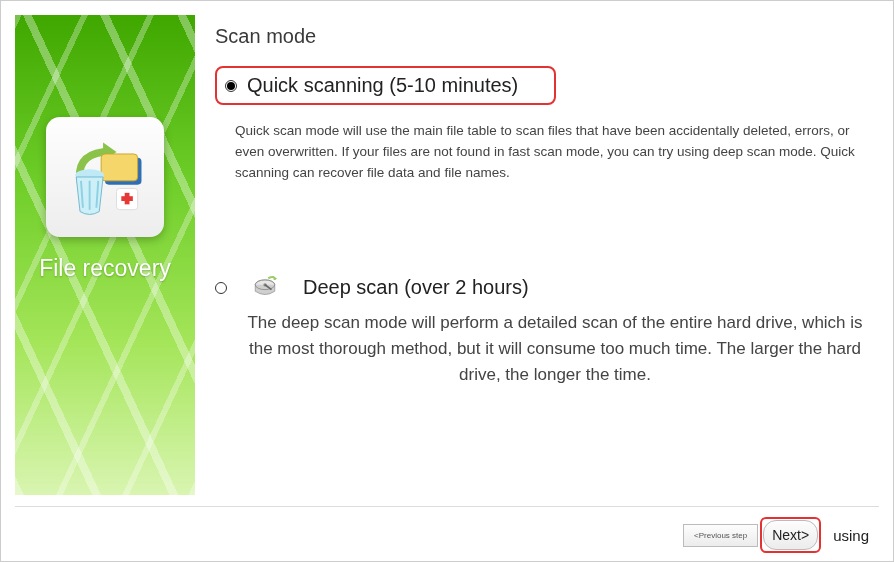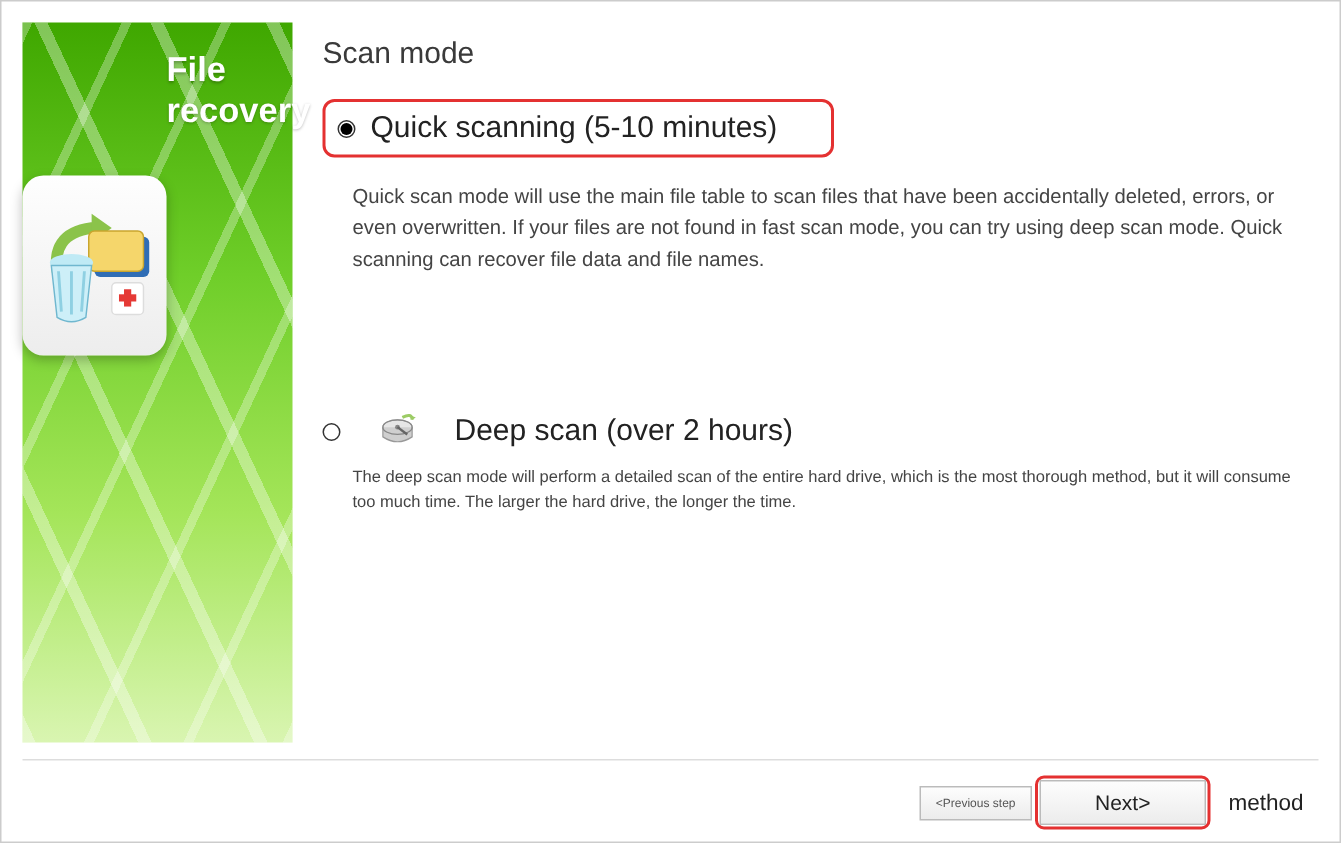--- a/index.html
+++ b/index.html
@@ -29,23 +29,23 @@
         rgba(255,255,255,0.35) 8px,
         rgba(255,255,255,0) 8px,
         rgba(255,255,255,0) 70px),
       repeating-linear-gradient(115deg,
         rgba(255,255,255,0.3) 0px,
         rgba(255,255,255,0.3) 6px,
         rgba(255,255,255,0) 6px,
         rgba(255,255,255,0) 60px),
       linear-gradient(180deg, #3fa700 0%, #6fce29 35%, #a4e559 68%, #d9f5b1 100%);
     display: flex;
-    flex-direction: row;
+    flex-direction: column;
+    align-items: center;
     color: #fff;
-    font-weight: bold;
   }
   .sidebar .icon-wrap {
     margin-top: 102px;
     width: 118px;
     height: 120px;
     background: linear-gradient(180deg, #fefefe 0%, #ededed 100%);
     border-radius: 14px;
     box-shadow: 0 3px 8px rgba(0,0,0,0.25);
     position: relative;
     display: flex;
@@ -112,41 +112,41 @@
   }
   .option.deep {
     margin-top: 90px;
   }
   .deep .opt-head { gap: 24px; padding-left: 0; }
   .hdd-icon {
     width: 28px; height: 28px;
     display:inline-flex; align-items:center; justify-content:center;
     flex-shrink:0;
   }
-  .deep .opt-desc { font-size: 11px; max-width: 640px; margin-left: 20px; margin-top:8px;}
+  .deep .opt-desc { font-size: 17px; max-width: 640px; margin-left: 20px; margin-top:8px;text-align:center;}
 
   .footer {
     border-top: 1px solid #ddd;
     margin: 0 14px 8px 14px;
     padding-top: 10px;
     display: flex;
     justify-content: flex-end;
     align-items: center;
     gap: 2px;
   }
   .btn {
     border: 1px solid #bbb;
     background: linear-gradient(#fdfdfd,#ececec);
     font-size: 13px;
     color: #222;
     padding: 5px 18px;
     cursor: pointer;
   }
   .btn.prev { font-size: 8px; padding: 6px 10px; color:#555; min-width: 64px;}
-  .btn.next { padding: 6px 36px; font-size: 14px; }
+  .btn.next { padding: 6px 8px; font-size: 14px; border-radius: 13px; }
   .next-wrap {
     border: 2px solid #e43131;
     border-radius: 6px;
     padding: 1px;
   }
   .btn.cancel {
     border: none;
     background: none;
     padding: 6px 10px;
     font-size: 15px;
@@ -204,14 +204,14 @@
       <div class="opt-desc">The deep scan mode will perform a detailed scan of the entire hard drive, which is the most thorough method, but it will consume too much time. The larger the hard drive, the longer the time.</div>
     </div>
   </div>
 </div>
 
 <div class="footer">
   <button class="btn prev">&lt;Previous step</button>
   <span class="next-wrap">
     <button class="btn next">Next&gt;</button>
   </span>
-  <button class="btn cancel">method</button>
+  <button class="btn cancel">using</button>
 </div>
 
 </body></html>

